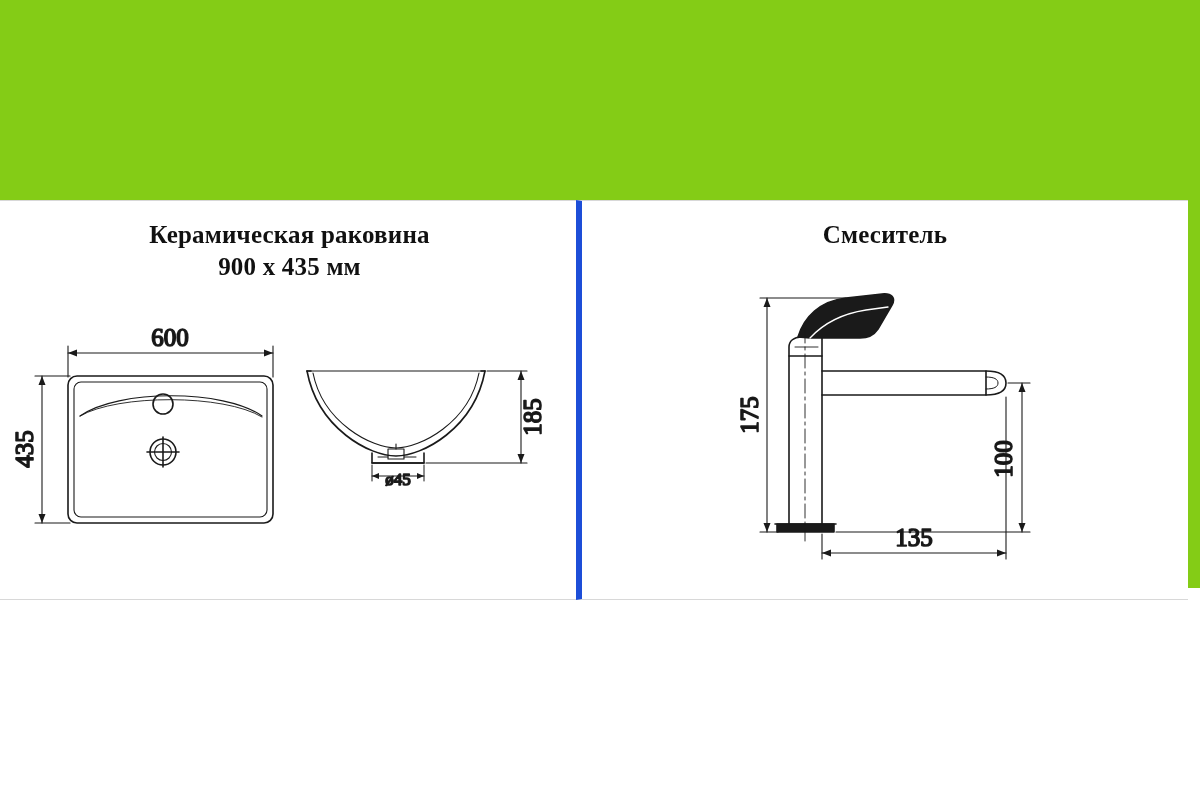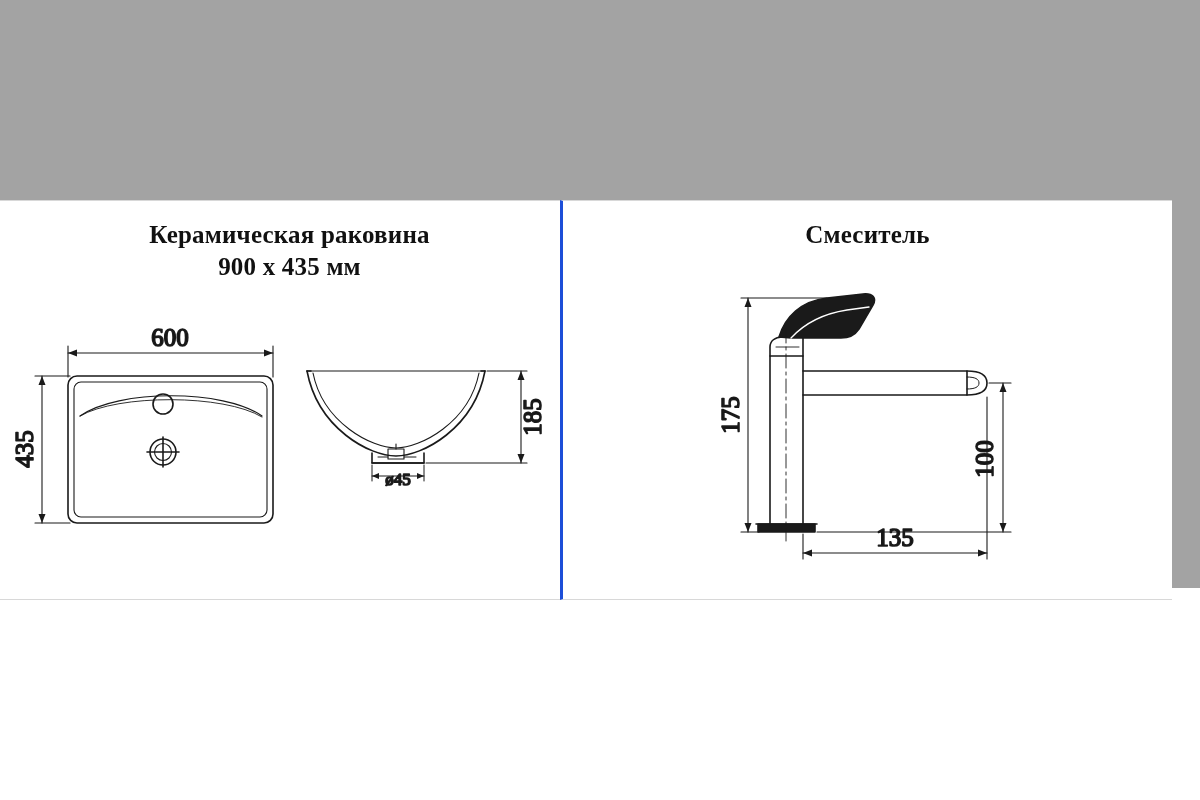--- a/index.html
+++ b/index.html
@@ -10,42 +10,42 @@
   body {
     width: 1200px;
     height: 800px;
     font-family: "Liberation Serif", serif;
     overflow: hidden;
   }
   #canvas {
     position: relative;
     width: 1200px;
     height: 588px;
-    background: #a3a3a3;
+    background: #84cc16;
   }
   .panel {
     position: absolute;
     top: 200px;
     height: 400px;
     background: #ffffff;
     box-sizing: border-box;
   }
   #panel-sink {
     left: 0px;
     width: 580px;
     border-top: 1px solid #d8d8d8;
     border-bottom: 1px solid #d8d8d8;
     border-right: 1px solid #d8d8d8;
   }
   #panel-faucet {
-    left: 560px;
+    left: 576px;
     width: 612px;
     border-top: 1px solid #d8d8d8;
     border-bottom: 1px solid #d8d8d8;
-    border-left: 3px solid #1d4ed8;
+    border-left: 6px solid #1d4ed8;
   }
   .panel-title {
     position: absolute;
     width: 100%;
     text-align: center;
     font-weight: bold;
     color: #111111;
     letter-spacing: 0.2px;
   }
   #sink-title-line1 {

